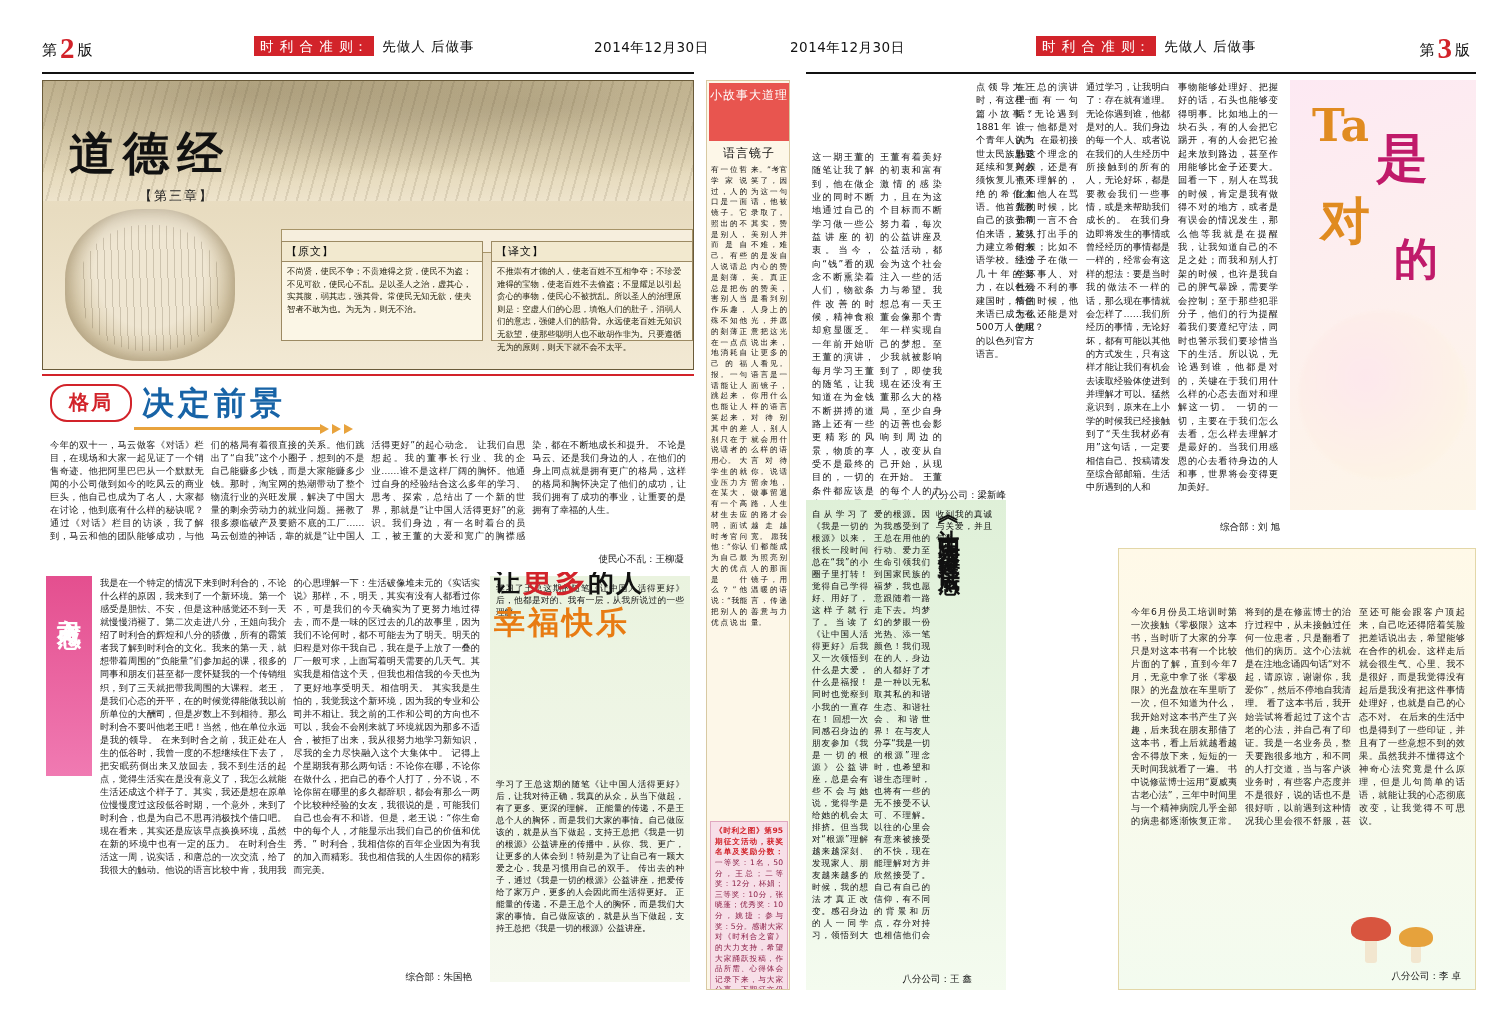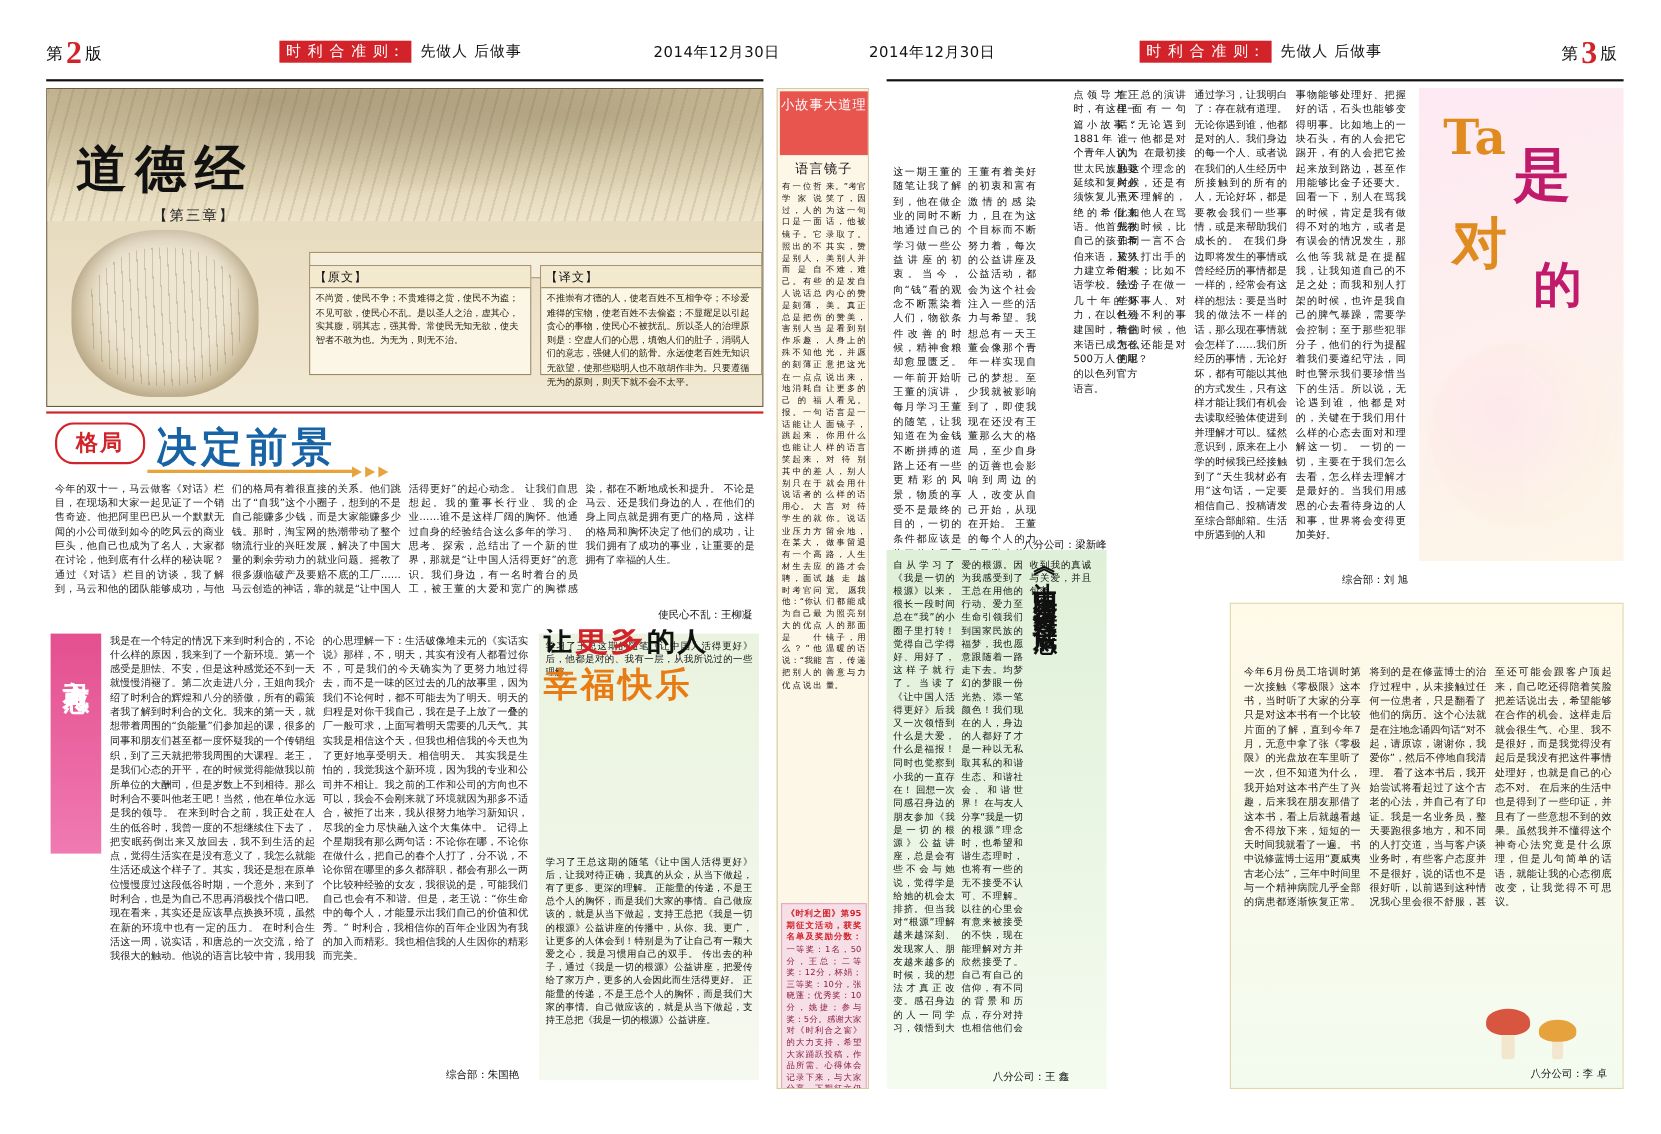--- a/index.html
+++ b/index.html
@@ -47,21 +47,21 @@
   .ddj-col{position:absolute;top:160px;width:200px;height:98px;background:#fbf6e6;border:1px solid #9c8a63;}
   .ddj-col .hd{font-size:11px;padding:2px 4px;border-bottom:1px solid #9c8a63;background:#f2e9cf;letter-spacing:1px;}
   .ddj-col .bd{font-size:8.4px;line-height:1.5;padding:3px 5px;color:#25220f;}
   .ddj-c1{left:238px;} .ddj-c2{left:448px;}
   .ddj-strip{position:absolute;left:238px;top:148px;width:410px;height:22px;background:#f6eedd;border:1px solid #a79468;}
 
   
   .geju{left:42px;top:374px;width:652px;height:194px;background:#fff;border-top:2px solid #d2232a;}
   .geju-badge{position:absolute;left:8px;top:8px;width:78px;height:34px;border:2px solid #d2232a;border-radius:17px;
        color:#d2232a;font-size:20px;font-weight:bold;text-align:center;line-height:32px;letter-spacing:2px;background:#fff;}
-  .geju-title{position:absolute;left:100px;top:6px;font-size:37px;font-weight:bold;color:#1763a6;letter-spacing:4px;
+  .geju-title{position:absolute;left:100px;top:6px;font-size:32px;font-weight:bold;color:#1763a6;letter-spacing:4px;
        font-family:"DejaVu Serif","Liberation Serif",serif;}
   .geju-arrow{position:absolute;left:92px;top:48px;width:230px;height:10px;}
   .geju-arrow span{position:absolute;top:3px;left:0;width:190px;height:3px;background:#e8a33d;}
   .geju-arrow i{position:absolute;top:0;width:0;height:0;border-left:9px solid #e8a33d;border-top:5px solid transparent;border-bottom:5px solid transparent;}
   .geju-body{position:absolute;left:8px;top:62px;width:636px;height:124px;columns:4;}
 
   
   .rusi{left:42px;top:572px;width:652px;height:418px;background:#fff;}
   .rusi-v{position:absolute;left:4px;top:4px;width:46px;height:200px;
        background:linear-gradient(180deg,#e44f8f,#f07ab2);color:#fff;font-size:24px;font-weight:bold;

